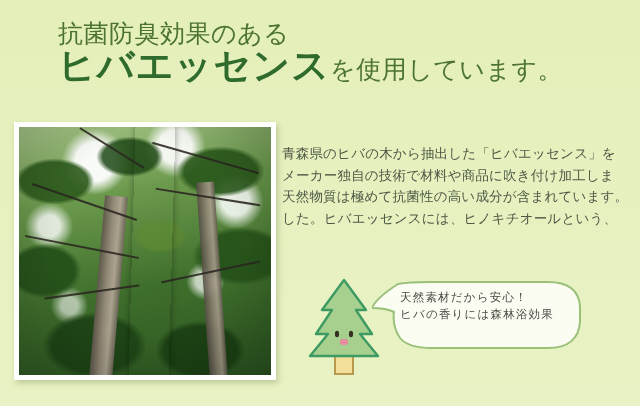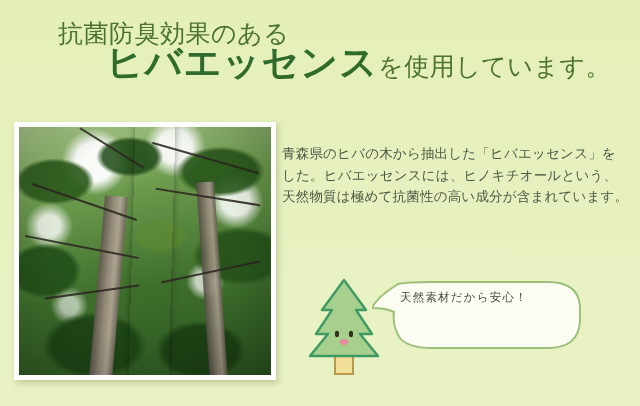--- a/index.html
+++ b/index.html
@@ -32,24 +32,24 @@
   .head-line-1 {
     padding-left: 58px;
     font-family: "Liberation Serif", "DejaVu Serif", serif;
     font-size: 25px;
     line-height: 32px;
     color: #4c7330;
     letter-spacing: 0.5px;
     white-space: nowrap;
   }
   .head-line-2 {
-    padding-left: 106px;
-    line-height: 25px;
-    white-space: nowrap;
-    font-family: Liberation Sans, sans-serif;
+    padding-left: 58px;
+    line-height: 36px;
+    white-space: nowrap;
+    font-family: Liberation Mono, monospace;
   }
   .head-accent {
     font-size: 37px;
     color: #2f6b2c;
     font-weight: bold;
     letter-spacing: 1px;
     vertical-align: baseline;
   }
   .head-tail {
     font-size: 25px;
@@ -216,22 +216,23 @@
       <div class="ph-branch" style="left:54%;top:28%;width:42%;height:2px;transform:rotate(9deg);"></div>
       <div class="ph-branch" style="left:10%;top:66%;width:38%;height:2px;transform:rotate(-8deg);"></div>
       <div class="ph-branch" style="left:56%;top:58%;width:40%;height:2px;transform:rotate(-12deg);"></div>
       <div class="ph-branch" style="left:22%;top:8%;width:30%;height:2px;transform:rotate(32deg);"></div>
       <div class="ph-vignette"></div>
     </div>
   </div>
 
   <div id="body-copy">
     <p>青森県のヒバの木から抽出した「ヒバエッセンス」を</p>
+    <p>メーカー独自の技術で材料や商品に吹き付け加工しま</p>
+    <p>天然物質は極めて抗菌性の高い成分が含まれています。</p>
     <p>した。ヒバエッセンスには、ヒノキチオールという、</p>
-    <p>天然物質は極めて抗菌性の高い成分が含まれています。</p>
   </div>
 
   <div id="mascot">
     <svg width="80" height="104" viewBox="0 0 80 104">
 
       <rect x="31" y="70" width="18" height="28" fill="#f2df9a" stroke="#b79a4e" stroke-width="2"></rect>
 
       <path d="M40 4 L62 34 L52 34 L68 58 L56 58 L74 80 L6 80 L24 58 L12 58 L28 34 L18 34 Z" fill="#a7d08f" stroke="#3d9a63" stroke-width="2.4" stroke-linejoin="round"></path>
 
       <ellipse cx="33" cy="58" rx="2.1" ry="3.2" fill="#33311f"></ellipse>
@@ -241,16 +242,17 @@
   </div>
 
   <div id="bubble">
     <svg width="212" height="74" viewBox="0 0 212 74">
       <path d="M26 6 Q4 20 0 30 Q14 30 22 34 Q20 48 28 60
                Q36 70 60 70 L176 70 Q206 70 208 44 L208 28
                Q206 4 176 4 L58 4 Q36 4 26 6 Z" fill="#fbfcf2" stroke="#9ac07a" stroke-width="2"></path>
     </svg>
     <div id="bubble-text">
       <p>天然素材だから安心！</p>
+      <p>ヒバの香りには森林浴効果</p>
     </div>
   </div>
 
 </div>
 
 </body></html>

